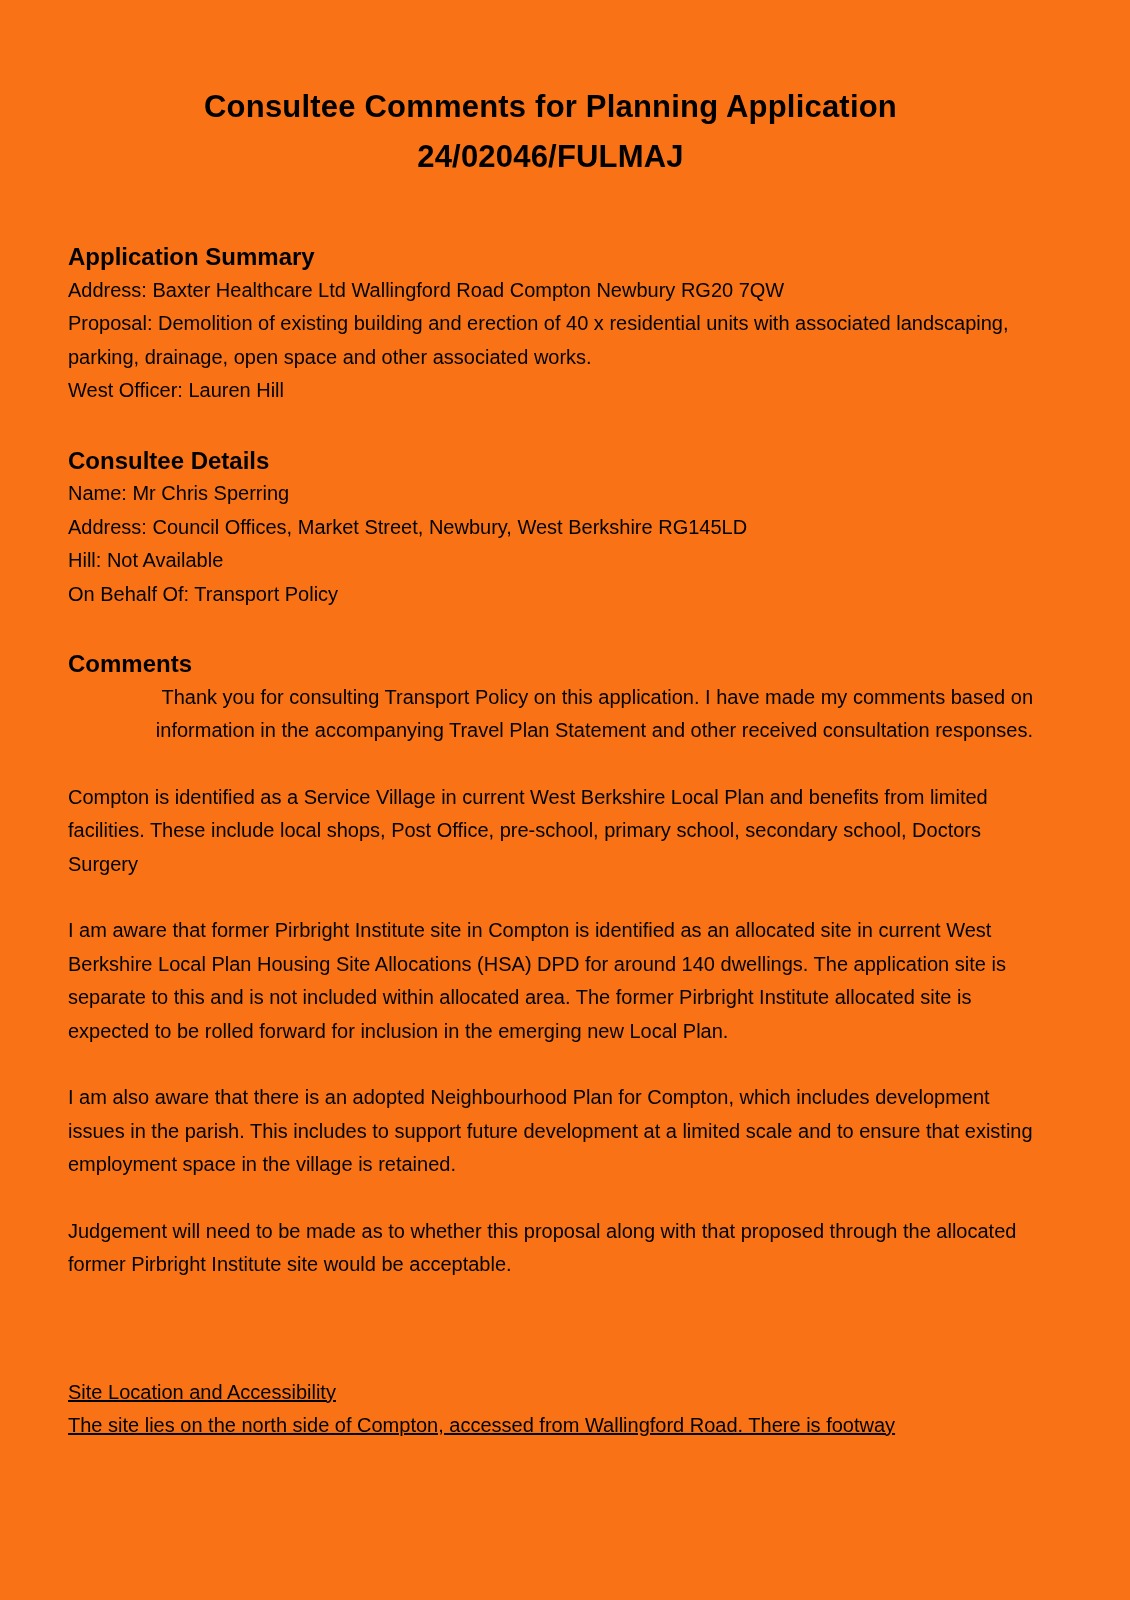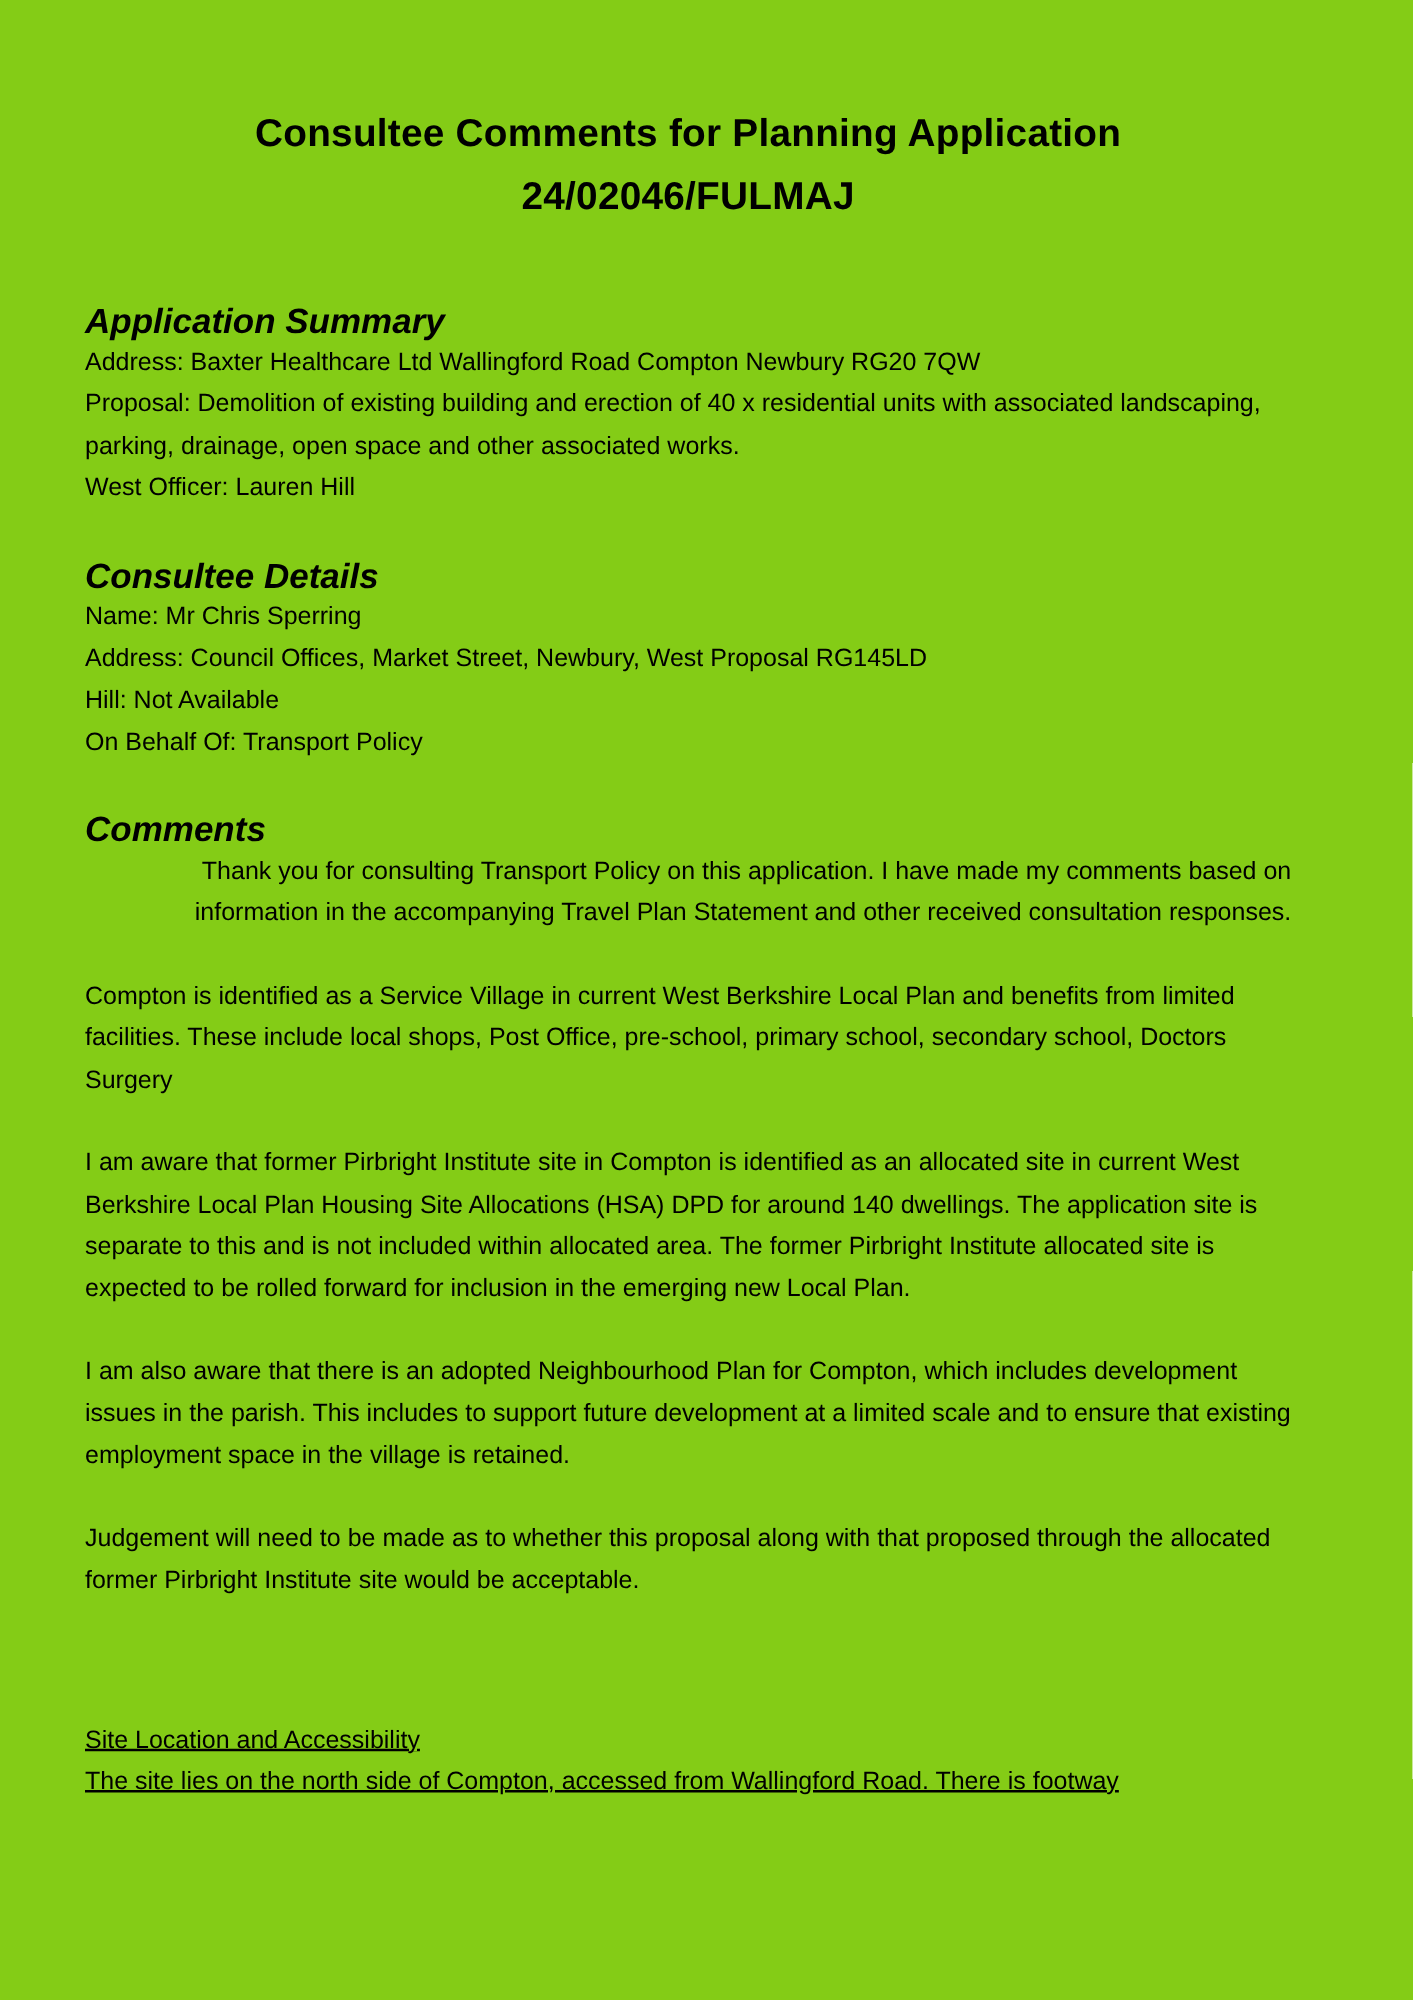--- a/index.html
+++ b/index.html
@@ -6,21 +6,21 @@
   html, body {
     margin: 0;
     padding: 0;
     background: #ffffff;
   }
   .page {
     position: relative;
     width: 1130px;
     height: 1600px;
     margin: 0 auto;
-    background: #84cc16;
+    background: #f97316;
     color: #000000;
     font-family: "Liberation Sans", "DejaVu Sans", sans-serif;
     overflow: hidden;
     box-sizing: border-box;
     padding: 82px 80px 0 68px;
   }
   .content {
     width: 965px;
   }
 
@@ -36,25 +36,24 @@
   }
 
   
   .section {
     margin-top: 36px;
   }
   .section:first-of-type {
     margin-top: 0;
   }
   .section-heading {
-    font-size: 28px;
+    font-size: 24px;
     font-weight: bold;
     line-height: 33.5px;
     margin: 0;
-    font-style: italic;
   }
   .doc-line, .doc-para {
     font-size: 20px;
     font-weight: normal;
     line-height: 33.5px;
     margin: 0;
   }
   .doc-para {
     margin-top: 33px;
   }
@@ -84,21 +83,21 @@
     <div class="section">
       <p class="section-heading">Application Summary</p>
       <p class="doc-line">Address: Baxter Healthcare Ltd Wallingford Road Compton Newbury RG20 7QW</p>
       <p class="doc-line">Proposal: Demolition of existing building and erection of 40 x residential units with associated landscaping, parking, drainage, open space and other associated works.</p>
       <p class="doc-line">West Officer: Lauren Hill</p>
     </div>
 
     <div class="section">
       <p class="section-heading">Consultee Details</p>
       <p class="doc-line">Name: Mr Chris Sperring</p>
-      <p class="doc-line">Address: Council Offices, Market Street, Newbury, West Proposal RG145LD</p>
+      <p class="doc-line">Address: Council Offices, Market Street, Newbury, West Berkshire RG145LD</p>
       <p class="doc-line">Hill: Not Available</p>
       <p class="doc-line">On Behalf Of: Transport Policy</p>
     </div>
 
     <div class="section">
       <p class="section-heading">Comments</p>
       <p class="doc-para first">Thank you for consulting Transport Policy on this application. I have made my comments based on information in the accompanying Travel Plan Statement and other received consultation responses.</p>
       <p class="doc-para">Compton is identified as a Service Village in current West Berkshire Local Plan and benefits from limited facilities. These include local shops, Post Office, pre-school, primary school, secondary school, Doctors Surgery</p>
       <p class="doc-para">I am aware that former Pirbright Institute site in Compton is identified as an allocated site in current West Berkshire Local Plan Housing Site Allocations (HSA) DPD for around 140 dwellings. The application site is separate to this and is not included within allocated area. The former Pirbright Institute allocated site is expected to be rolled forward for inclusion in the emerging new Local Plan.</p>
       <p class="doc-para">I am also aware that there is an adopted Neighbourhood Plan for Compton, which includes development issues in the parish. This includes to support future development at a limited scale and to ensure that existing employment space in the village is retained.</p>

